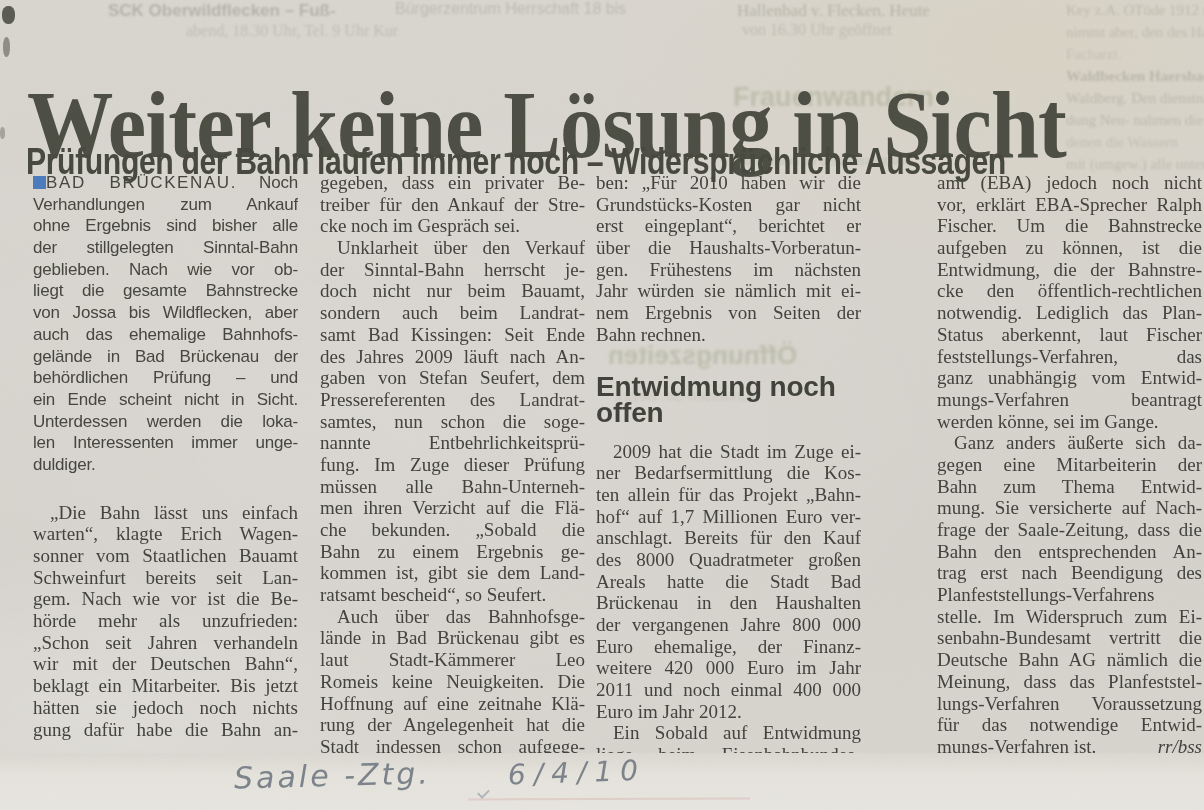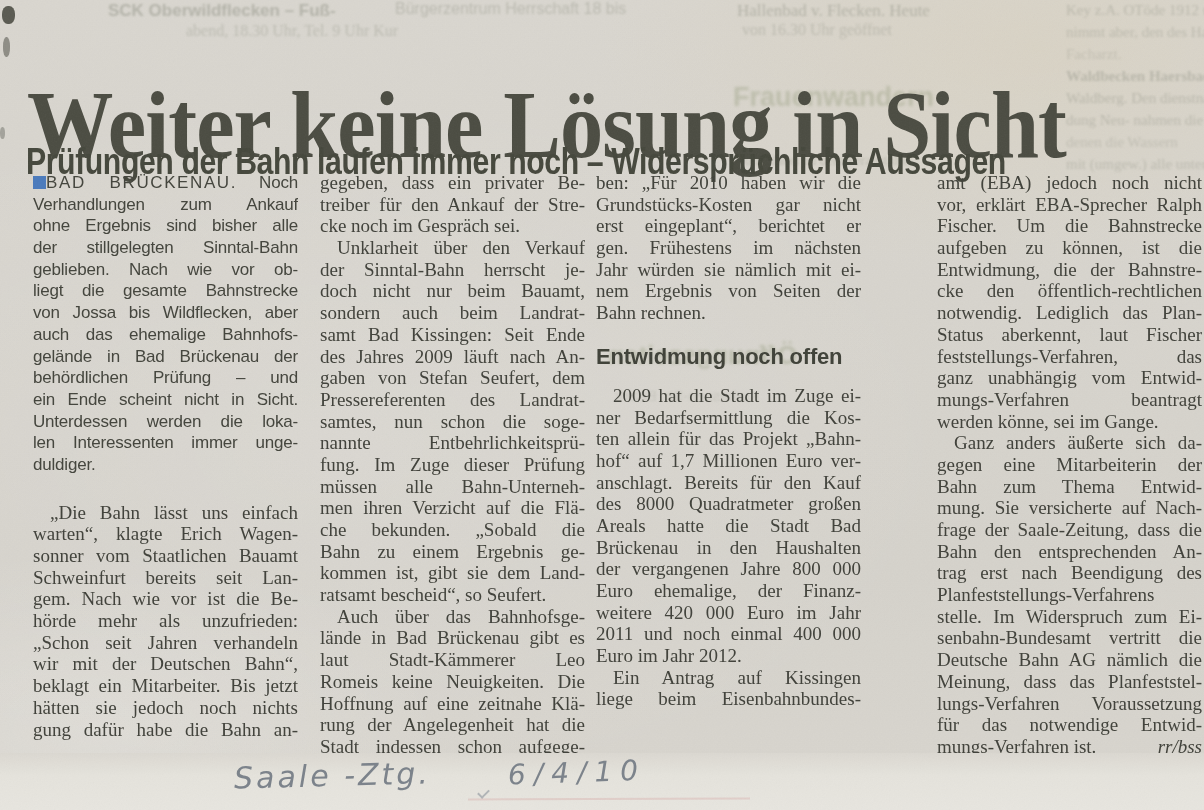--- a/index.html
+++ b/index.html
@@ -38,22 +38,22 @@
   .col{position:absolute;top:0;width:265px;}
   .ln{width:265px;height:var(--lh);line-height:var(--lh);font-size:19px;
     text-align:justify;text-align-last:justify;overflow:hidden;white-space:nowrap;color:var(--ink);}
   .ln.end{text-align-last:left;}
   .ln.ind{text-indent:17px;}
   .ln.lead{font-family:"Liberation Sans",sans-serif;font-weight:400;font-size:17px;
     letter-spacing:-.2px;color:#43443c;}
   .bullet{display:inline-block;width:13px;height:13px;background:var(--blue);
     vertical-align:-1px;}
   .caps{letter-spacing:1.6px;}
-  .subhead{font-family:"Liberation Sans",sans-serif;font-weight:700;font-size:22px;
-    line-height:26px;color:#3f4138;margin-top:20px;margin-bottom:15px;letter-spacing:-.2px;}
+  .subhead{font-family:"Liberation Sans",sans-serif;font-weight:700;font-size:28px;
+    line-height:26px;color:#3f4138;margin-top:28px;margin-bottom:15px;letter-spacing:-.2px;}
   .sigline{display:flex;justify-content:space-between;text-align:center;}
   .sig{font-style:italic;font-family:"Liberation Serif",serif;}
   
   .hand{position:absolute;font-family:"DejaVu Sans",sans-serif;font-style:italic;
     color:var(--pencil);white-space:nowrap;}
   .hand.pub{left:234px;top:758px;font-size:30px;letter-spacing:3px;transform:rotate(-1.5deg);}
   .hand.date{left:508px;top:756px;font-size:28px;letter-spacing:8px;transform:rotate(-2deg);}
   .tick{position:absolute;left:478px;top:789px;width:9px;height:5px;
     border-left:2px solid #9ba1a7;border-bottom:2px solid #9ba1a7;
     transform:rotate(-45deg);opacity:.7;}
@@ -159,39 +159,40 @@
         <div class="ln">laut Stadt-Kämmerer Leo</div>
         <div class="ln">Romeis keine Neuigkeiten. Die</div>
         <div class="ln">Hoffnung auf eine zeitnahe Klä-</div>
         <div class="ln">rung der Angelegenheit hat die</div>
         <div class="ln">Stadt indessen schon aufgege-</div>
       </div>
       <div class="col" style="left: 596px;">
         <div class="ln">ben: „Für 2010 haben wir die</div>
         <div class="ln">Grundstücks-Kosten gar nicht</div>
         <div class="ln">erst eingeplant“, berichtet er</div>
+        <div class="ln">über die Haushalts-Vorberatun-</div>
         <div class="ln">gen. Frühestens im nächsten</div>
         <div class="ln">Jahr würden sie nämlich mit ei-</div>
         <div class="ln">nem Ergebnis von Seiten der</div>
         <div class="ln end">Bahn rechnen.</div>
         <div class="subhead">Entwidmung noch offen</div>
         <div class="ln ind">2009 hat die Stadt im Zuge ei-</div>
         <div class="ln">ner Bedarfsermittlung die Kos-</div>
         <div class="ln">ten allein für das Projekt „Bahn-</div>
         <div class="ln">hof“ auf 1,7 Millionen Euro ver-</div>
         <div class="ln">anschlagt. Bereits für den Kauf</div>
         <div class="ln">des 8000 Quadratmeter großen</div>
         <div class="ln">Areals hatte die Stadt Bad</div>
         <div class="ln">Brückenau in den Haushalten</div>
         <div class="ln">der vergangenen Jahre 800 000</div>
         <div class="ln">Euro ehemalige, der Finanz-</div>
         <div class="ln">weitere 420 000 Euro im Jahr</div>
         <div class="ln">2011 und noch einmal 400 000</div>
         <div class="ln end">Euro im Jahr 2012.</div>
-        <div class="ln ind">Ein Antrag auf Kissingen</div>
+        <div class="ln ind">Ein Sobald auf Entwidmung</div>
         <div class="ln">liege beim Eisenbahnbundes-</div>
       </div>
       <div class="col" style="left: 937px;">
         <div class="ln">amt (EBA) jedoch noch nicht</div>
         <div class="ln">vor, erklärt EBA-Sprecher Ralph</div>
         <div class="ln">Fischer. Um die Bahnstrecke</div>
         <div class="ln">aufgeben zu können, ist die</div>
         <div class="ln">Entwidmung, die der Bahnstre-</div>
         <div class="ln">cke den öffentlich-rechtlichen</div>
         <div class="ln">notwendig. Lediglich das Plan-</div>

